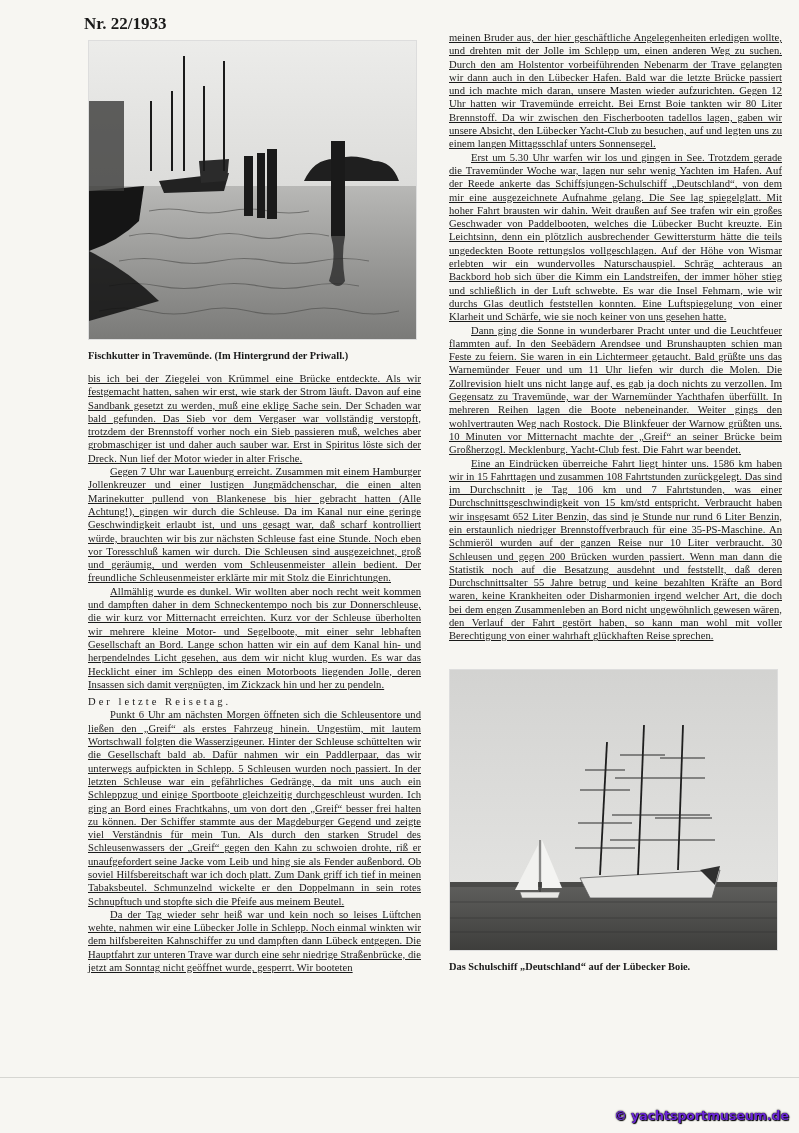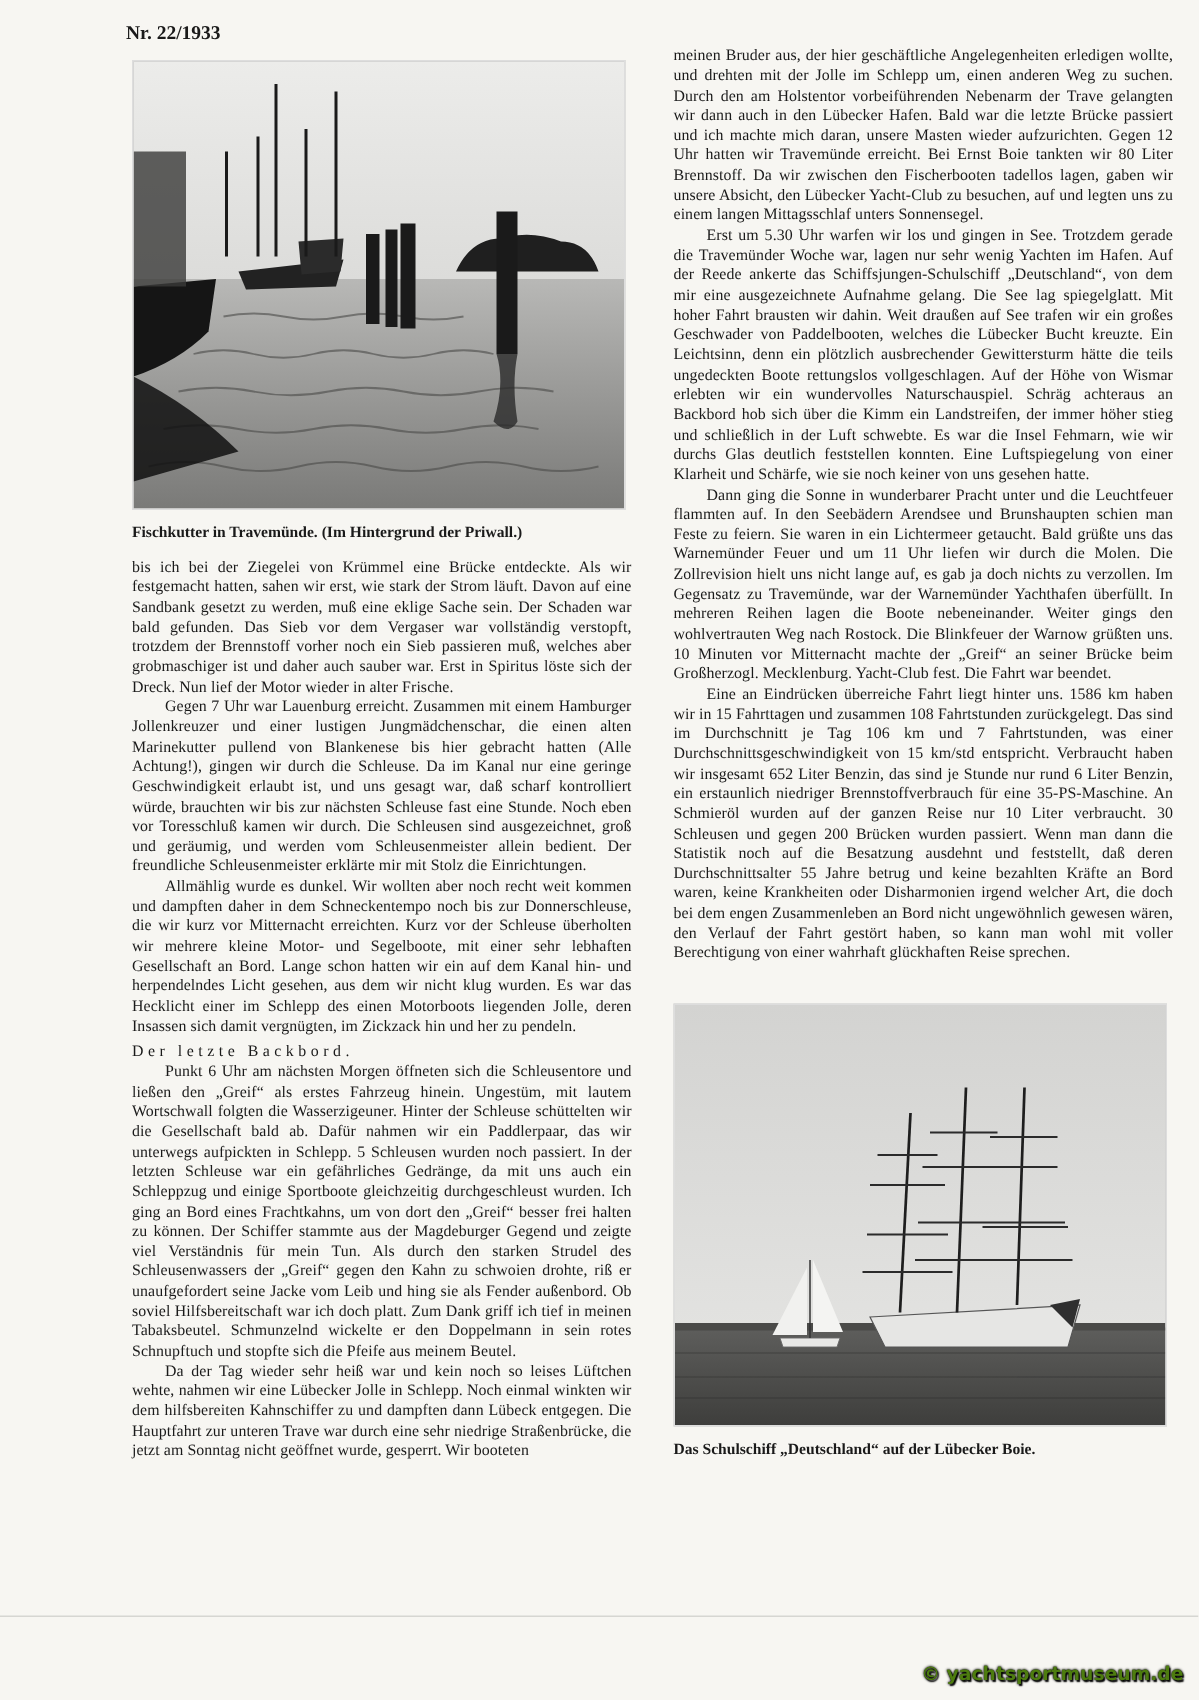--- a/index.html
+++ b/index.html
@@ -3,51 +3,52 @@
 <meta charset="utf-8">
 <style>
   html, body { margin: 0; padding: 0; }
   body {
     width: 799px; height: 1133px; position: relative; overflow: hidden;
     background: #f7f6f2;
     font-family: "DejaVu Serif", "Liberation Serif", serif;
     color: #1a1a1a;
   }
   .page-number-left, .page-number-right {
-    position: absolute; top: 14px; font-weight: bold; font-size: 13px;
+    position: absolute; top: 14px; font-weight: bold; font-size: 17px;
     font-family: "Liberation Serif", serif;
   }
   .page-number-left { left: 84px; }
   .page-number-right { left: 803px; }
   .col { position: absolute; width: 333px; }
   .col-left { left: 88px; top: 40px; }
   .col-right { left: 449px; top: 31px; }
   p.para {
     margin: 0; font-size: 10.6px; line-height: 13.3px; text-align: justify;
     text-indent: 0; letter-spacing: 0.05px; hyphens: manual;
     font-family: "Liberation Serif", serif;
+    text-decoration: underline;
   }
   p.para.indent { text-indent: 22px; }
   .section-heading {
     font-size: 10.6px; line-height: 13.3px; letter-spacing: 3px; margin: 4px 0 0 0;
     font-family: "Liberation Serif", serif;
   }
   .photo {
     position: relative; background: #c9c9c7; overflow: hidden;
     border: 1px solid #ddd;
   }
   .photo-1 { width: 327px; height: 298px; margin-left: 0; }
   .photo-2 { width: 327px; height: 280px; }
   .caption {
     text-align: left; font-weight: bold; font-size: 10.4px; margin: 10px 0 11px 0;
     font-family: "Liberation Serif", serif;
   }
   .watermark {
     position: absolute; right: 10px; bottom: 10px; font-size: 12.5px; font-weight: bold;
-    color: #4d7c0f; text-shadow: 0 0 2px #000, 0 0 1px #000, 1px 1px 1px #000;
+    color: #6d28d9; text-shadow: 0 0 2px #000, 0 0 1px #000, 1px 1px 1px #000;
     font-family: "DejaVu Sans", sans-serif;
   }
   .divider {
     position: absolute; left: 0; width: 799px; top: 1077px; height: 1px; background: #d6d6d2;
   }
   .photo svg { display: block; }
 </style>
 </head>
 <body>
 
@@ -98,21 +99,21 @@
       <rect x="242" y="100" width="14" height="95" fill="#1a1a1a"></rect>
       <path d="M242 195 q6 20 -2 45 q10 10 16 0 q-4 -25 0 -45 z" fill="#2a2a2a" opacity="0.8"></path>
       <path d="M0 210 Q40 230 70 260 L0 280 Z" fill="#111" opacity="0.85"></path>
     </svg>
   </div>
   <div class="caption">Fischkutter in Travemünde.  (Im Hintergrund der Priwall.)</div>
 
   <p class="para">bis ich bei der Ziegelei von Krümmel eine Brücke entdeckte. Als wir festgemacht hatten, sahen wir erst, wie stark der Strom läuft. Davon auf eine Sandbank gesetzt zu werden, muß eine eklige Sache sein. Der Schaden war bald gefunden. Das Sieb vor dem Vergaser war vollständig verstopft, trotzdem der Brennstoff vorher noch ein Sieb passieren muß, welches aber grobmaschiger ist und daher auch sauber war. Erst in Spiritus löste sich der Dreck. Nun lief der Motor wieder in alter Frische.</p>
   <p class="para indent">Gegen 7 Uhr war Lauenburg erreicht. Zusammen mit einem Hamburger Jollenkreuzer und einer lustigen Jungmädchenschar, die einen alten Marinekutter pullend von Blankenese bis hier gebracht hatten (Alle Achtung!), gingen wir durch die Schleuse. Da im Kanal nur eine geringe Geschwindigkeit erlaubt ist, und uns gesagt war, daß scharf kontrolliert würde, brauchten wir bis zur nächsten Schleuse fast eine Stunde. Noch eben vor Toresschluß kamen wir durch. Die Schleusen sind ausgezeichnet, groß und geräumig, und werden vom Schleusenmeister allein bedient. Der freundliche Schleusenmeister erklärte mir mit Stolz die Einrichtungen.</p>
   <p class="para indent">Allmählig wurde es dunkel. Wir wollten aber noch recht weit kommen und dampften daher in dem Schneckentempo noch bis zur Donnerschleuse, die wir kurz vor Mitternacht erreichten. Kurz vor der Schleuse überholten wir mehrere kleine Motor- und Segelboote, mit einer sehr lebhaften Gesellschaft an Bord. Lange schon hatten wir ein auf dem Kanal hin- und herpendelndes Licht gesehen, aus dem wir nicht klug wurden. Es war das Hecklicht einer im Schlepp des einen Motorboots liegenden Jolle, deren Insassen sich damit vergnügten, im Zickzack hin und her zu pendeln.</p>
-  <div class="section-heading">Der letzte Backbord.</div>
+  <div class="section-heading">Der letzte Reisetag.</div>
   <p class="para indent">Punkt 6 Uhr am nächsten Morgen öffneten sich die Schleusentore und ließen den „Greif“ als erstes Fahrzeug hinein. Ungestüm, mit lautem Wortschwall folgten die Wasserzigeuner. Hinter der Schleuse schüttelten wir die Gesellschaft bald ab. Dafür nahmen wir ein Paddlerpaar, das wir unterwegs aufpickten in Schlepp. 5 Schleusen wurden noch passiert. In der letzten Schleuse war ein gefährliches Gedränge, da mit uns auch ein Schleppzug und einige Sportboote gleichzeitig durchgeschleust wurden. Ich ging an Bord eines Frachtkahns, um von dort den „Greif“ besser frei halten zu können. Der Schiffer stammte aus der Magdeburger Gegend und zeigte viel Verständnis für mein Tun. Als durch den starken Strudel des Schleusenwassers der „Greif“ gegen den Kahn zu schwoien drohte, riß er unaufgefordert seine Jacke vom Leib und hing sie als Fender außenbord. Ob soviel Hilfsbereitschaft war ich doch platt. Zum Dank griff ich tief in meinen Tabaksbeutel. Schmunzelnd wickelte er den Doppelmann in sein rotes Schnupftuch und stopfte sich die Pfeife aus meinem Beutel.</p>
   <p class="para indent">Da der Tag wieder sehr heiß war und kein noch so leises Lüftchen wehte, nahmen wir eine Lübecker Jolle in Schlepp. Noch einmal winkten wir dem hilfsbereiten Kahnschiffer zu und dampften dann Lübeck entgegen. Die Hauptfahrt zur unteren Trave war durch eine sehr niedrige Straßenbrücke, die jetzt am Sonntag nicht geöffnet wurde, gesperrt. Wir booteten</p>
 </div>
 
 <div class="col col-right">
   <p class="para">meinen Bruder aus, der hier geschäftliche Angelegenheiten erledigen wollte, und drehten mit der Jolle im Schlepp um, einen anderen Weg zu suchen. Durch den am Holstentor vorbeiführenden Nebenarm der Trave gelangten wir dann auch in den Lübecker Hafen. Bald war die letzte Brücke passiert und ich machte mich daran, unsere Masten wieder aufzurichten. Gegen 12 Uhr hatten wir Travemünde erreicht. Bei Ernst Boie tankten wir 80 Liter Brennstoff. Da wir zwischen den Fischerbooten tadellos lagen, gaben wir unsere Absicht, den Lübecker Yacht-Club zu besuchen, auf und legten uns zu einem langen Mittagsschlaf unters Sonnensegel.</p>
   <p class="para indent">Erst um 5.30 Uhr warfen wir los und gingen in See. Trotzdem gerade die Travemünder Woche war, lagen nur sehr wenig Yachten im Hafen. Auf der Reede ankerte das Schiffsjungen-Schulschiff „Deutschland“, von dem mir eine ausgezeichnete Aufnahme gelang. Die See lag spiegelglatt. Mit hoher Fahrt brausten wir dahin. Weit draußen auf See trafen wir ein großes Geschwader von Paddelbooten, welches die Lübecker Bucht kreuzte. Ein Leichtsinn, denn ein plötzlich ausbrechender Gewittersturm hätte die teils ungedeckten Boote rettungslos vollgeschlagen. Auf der Höhe von Wismar erlebten wir ein wundervolles Naturschauspiel. Schräg achteraus an Backbord hob sich über die Kimm ein Landstreifen, der immer höher stieg und schließlich in der Luft schwebte. Es war die Insel Fehmarn, wie wir durchs Glas deutlich feststellen konnten. Eine Luftspiegelung von einer Klarheit und Schärfe, wie sie noch keiner von uns gesehen hatte.</p>
   <p class="para indent">Dann ging die Sonne in wunderbarer Pracht unter und die Leuchtfeuer flammten auf. In den Seebädern Arendsee und Brunshaupten schien man Feste zu feiern. Sie waren in ein Lichtermeer getaucht. Bald grüßte uns das Warnemünder Feuer und um 11 Uhr liefen wir durch die Molen. Die Zollrevision hielt uns nicht lange auf, es gab ja doch nichts zu verzollen. Im Gegensatz zu Travemünde, war der Warnemünder Yachthafen überfüllt. In mehreren Reihen lagen die Boote nebeneinander. Weiter gings den wohlvertrauten Weg nach Rostock. Die Blinkfeuer der Warnow grüßten uns. 10 Minuten vor Mitternacht machte der „Greif“ an seiner Brücke beim Großherzogl. Mecklenburg. Yacht-Club fest. Die Fahrt war beendet.</p>
   <p class="para indent">Eine an Eindrücken überreiche Fahrt liegt hinter uns. 1586 km haben wir in 15 Fahrttagen und zusammen 108 Fahrtstunden zurückgelegt. Das sind im Durchschnitt je Tag 106 km und 7 Fahrtstunden, was einer Durchschnittsgeschwindigkeit von 15 km/std entspricht. Verbraucht haben wir insgesamt 652 Liter Benzin, das sind je Stunde nur rund 6 Liter Benzin, ein erstaunlich niedriger Brennstoffverbrauch für eine 35-PS-Maschine. An Schmieröl wurden auf der ganzen Reise nur 10 Liter verbraucht. 30 Schleusen und gegen 200 Brücken wurden passiert. Wenn man dann die Statistik noch auf die Besatzung ausdehnt und feststellt, daß deren Durchschnittsalter 55 Jahre betrug und keine bezahlten Kräfte an Bord waren, keine Krankheiten oder Disharmonien irgend welcher Art, die doch bei dem engen Zusammenleben an Bord nicht ungewöhnlich gewesen wären, den Verlauf der Fahrt gestört haben, so kann man wohl mit voller Berechtigung von einer wahrhaft glückhaften Reise sprechen.</p>
 

